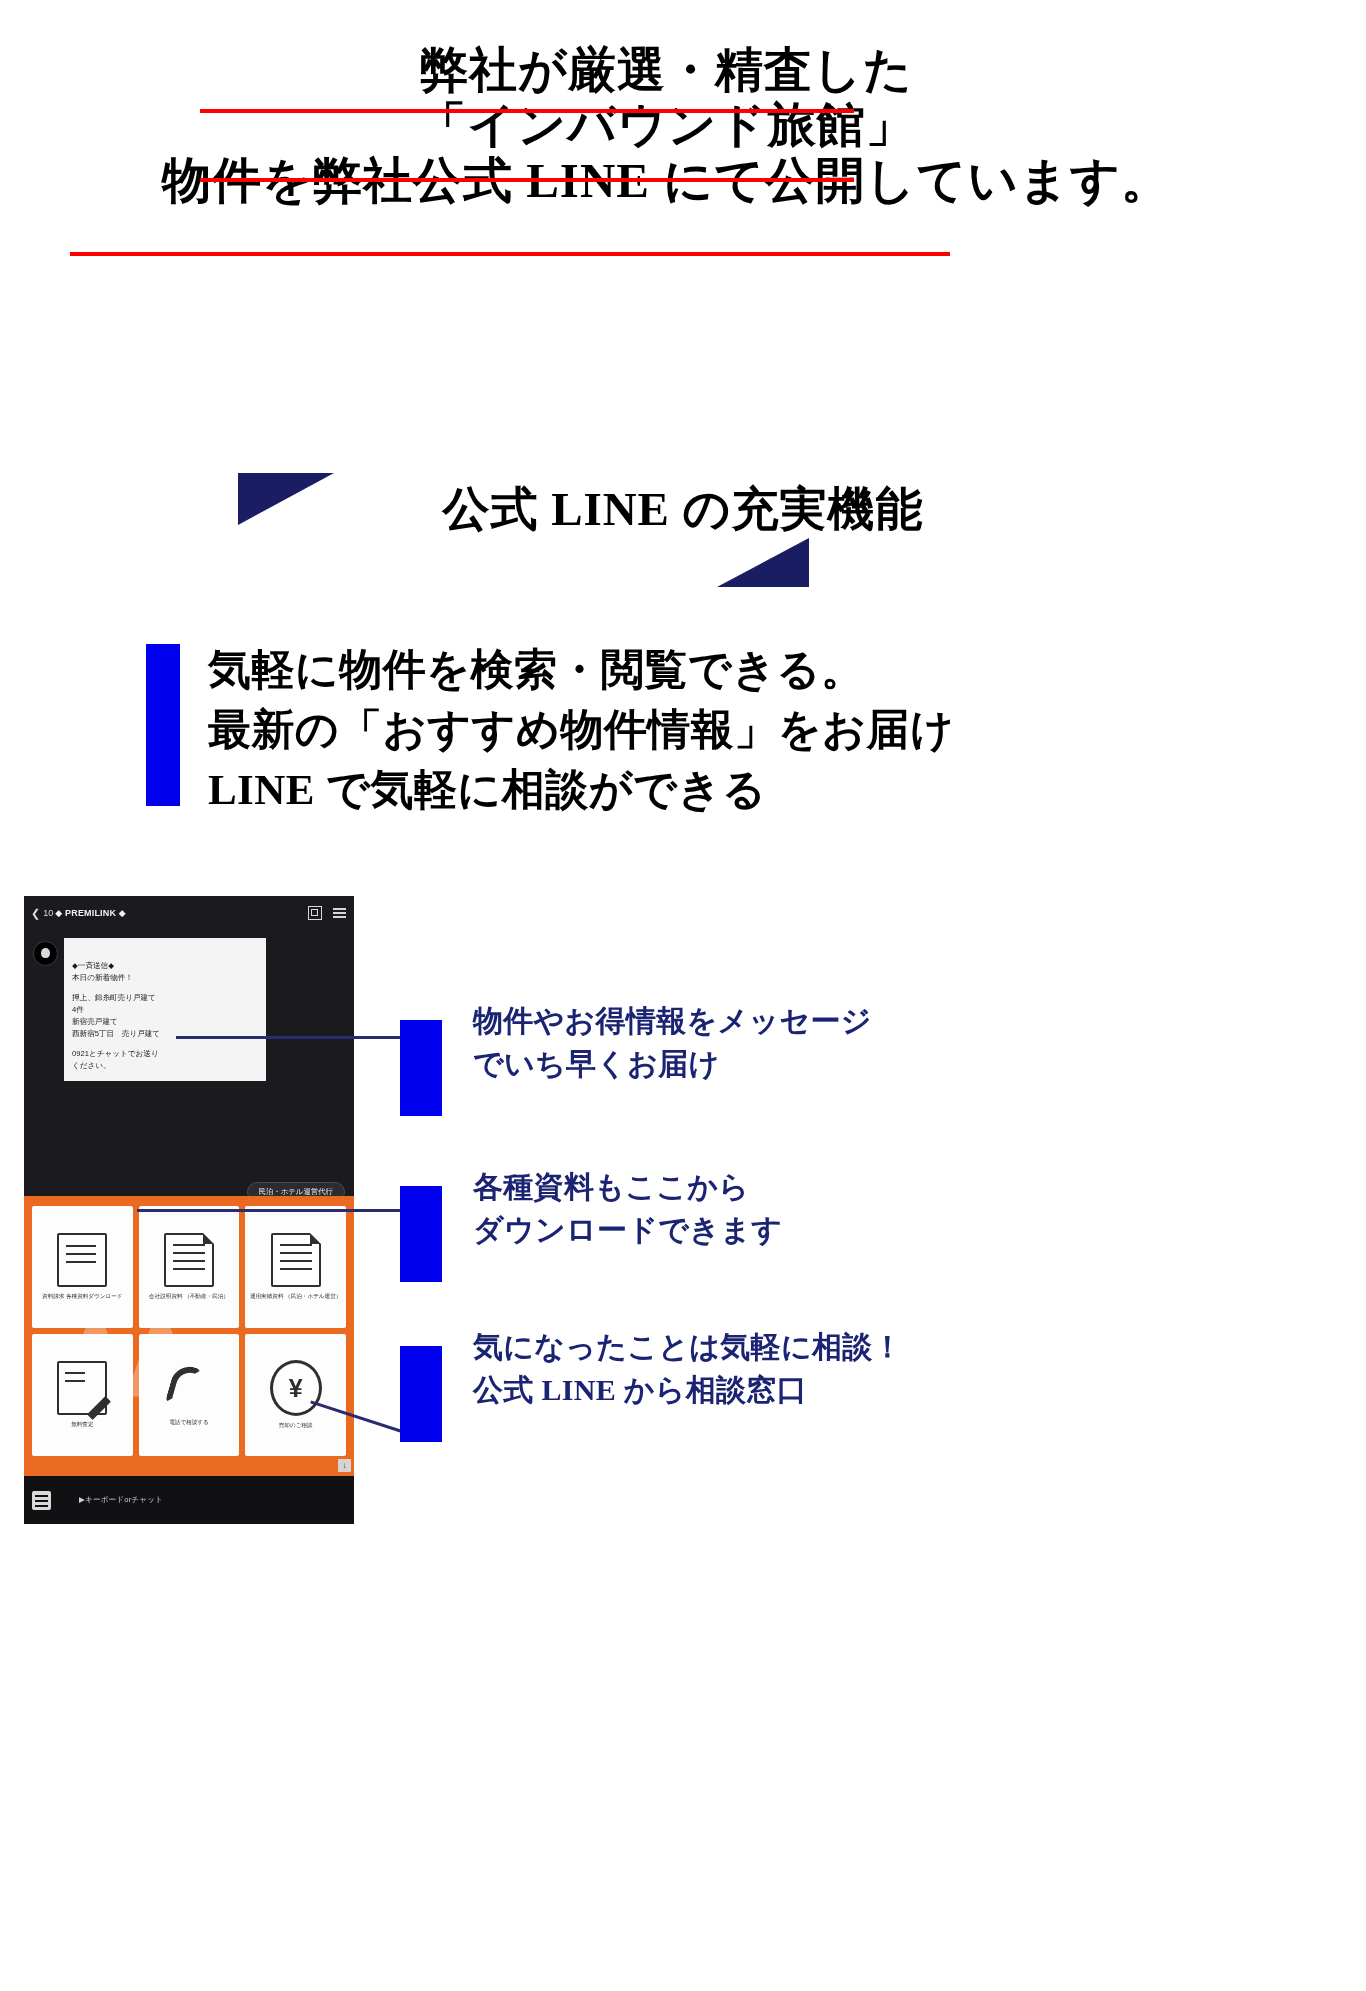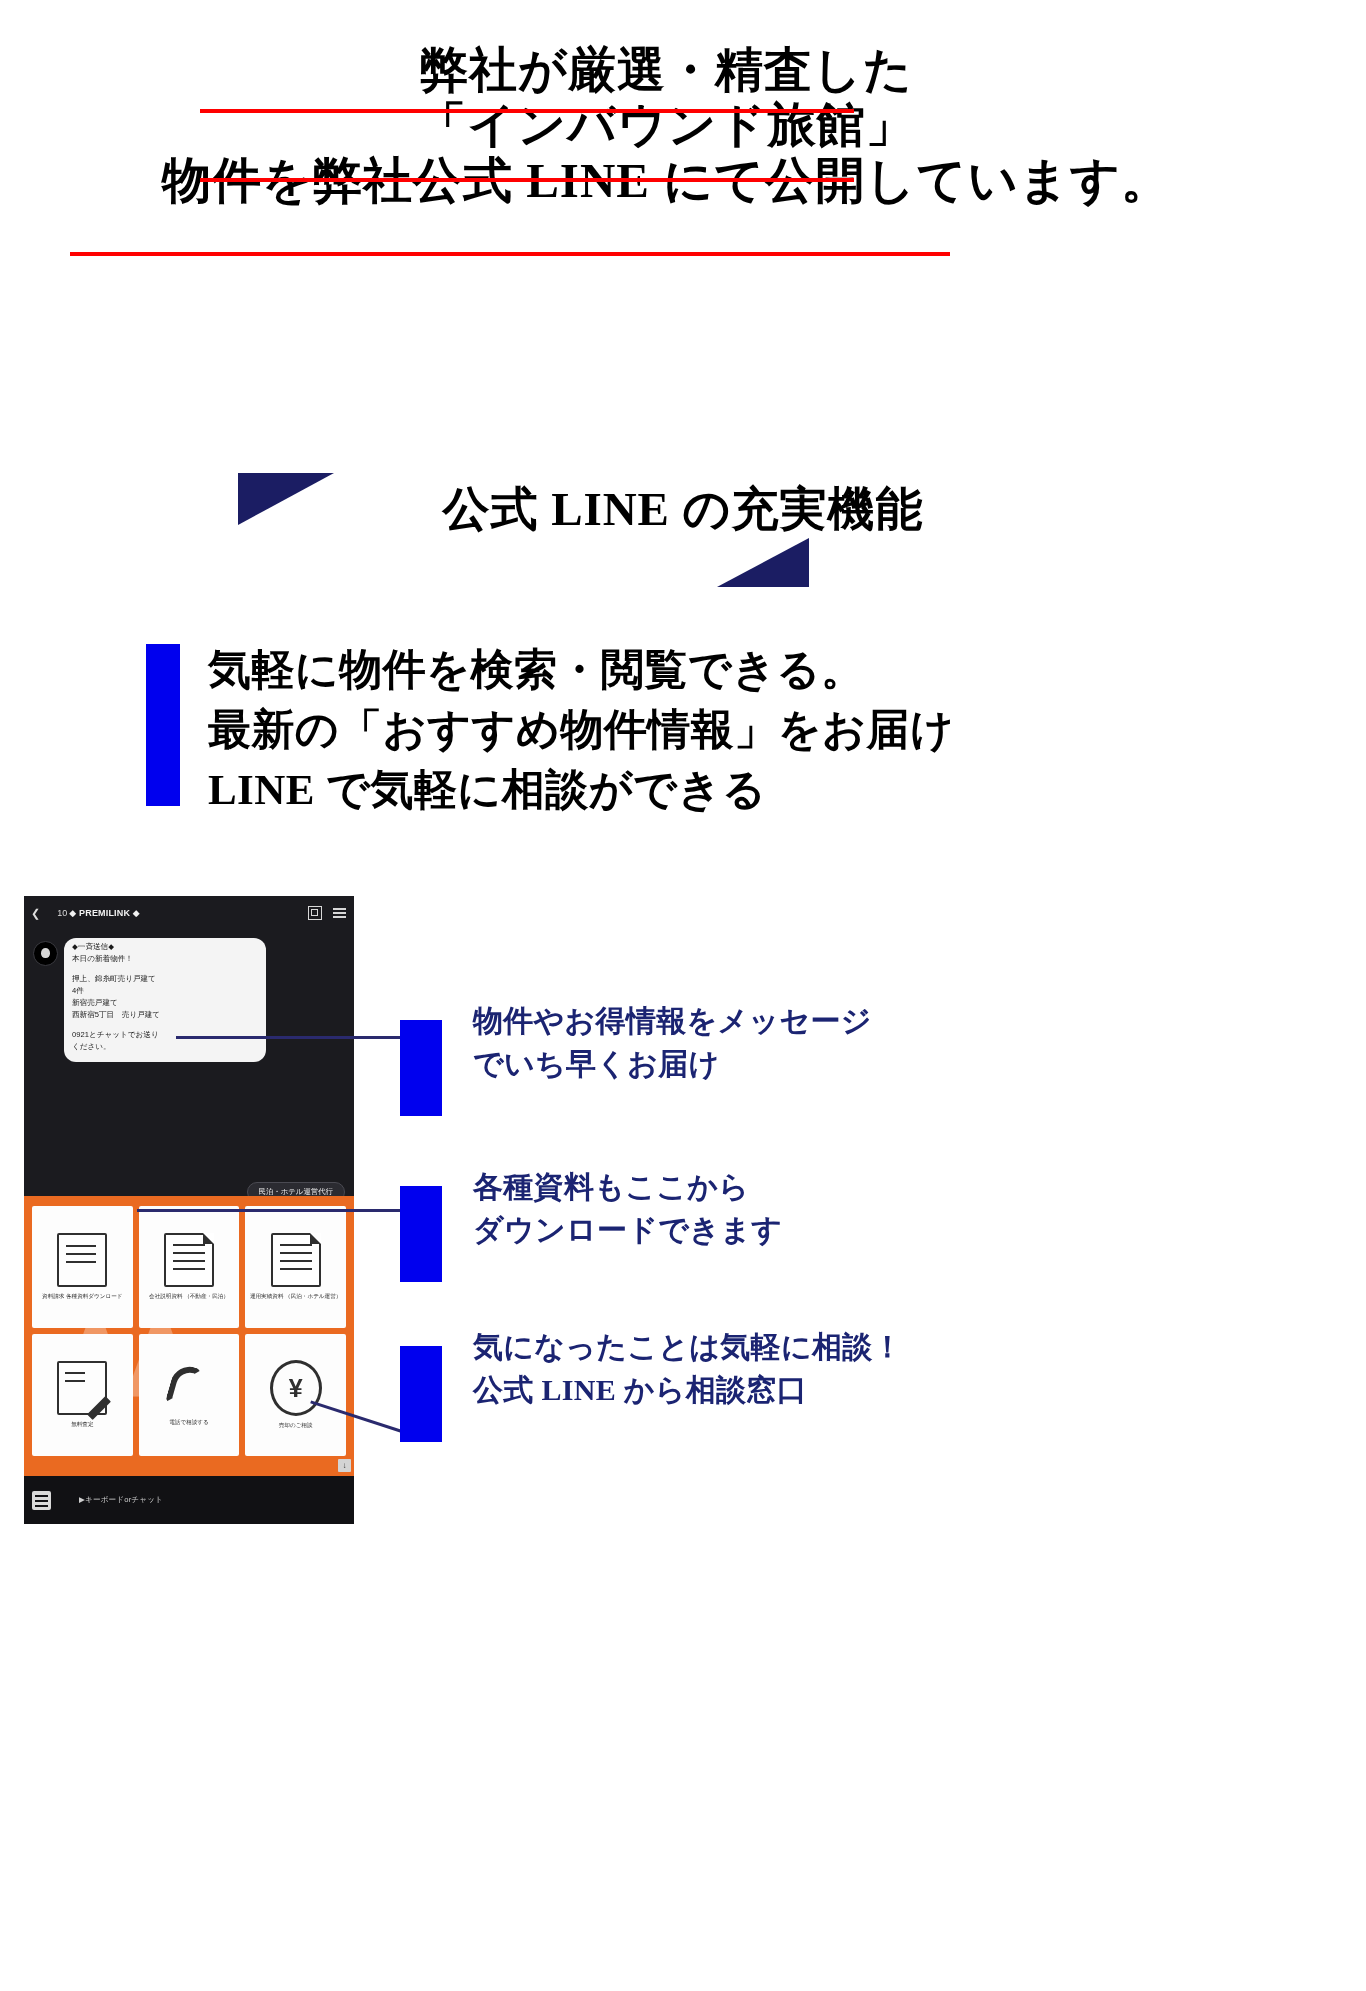--- a/index.html
+++ b/index.html
@@ -73,21 +73,21 @@
     background:#1b1b1f;
     overflow:hidden;
   }
   .ph-statusbar{
     position:absolute;left:0;top:0;width:100%;height:34px;
     background:#1b1b1f;color:#e8e8e8;
     font-family:"Liberation Sans","DejaVu Sans",sans-serif;
     font-size:9px;display:flex;align-items:center;
   }
   .ph-back{margin-left:7px;font-size:11px;color:#dcdcdc;}
-  .ph-count{margin-left:17px;font-size:9px;color:#dcdcdc;}
+  .ph-count{margin-left:3px;font-size:9px;color:#dcdcdc;}
   .ph-roomname{
     margin-left:2px;font-size:9px;color:#f2f2f2;font-weight:bold;
     letter-spacing:.02em;
   }
   .ph-icons{margin-left:auto;margin-right:9px;display:flex;gap:11px;align-items:center;}
   .ph-ic{width:12px;height:12px;border:1.3px solid #d8d8d8;position:relative;}
   .ph-ic.grid:after{
     content:"";position:absolute;left:2px;top:2px;width:5px;height:5px;
     border:1.2px solid #d8d8d8;
   }
@@ -101,22 +101,22 @@
   .ph-avatar{
     position:absolute;left:9px;top:11px;width:23px;height:23px;
     border-radius:50%;background:#000;border:1px solid #3a3a40;
   }
   .ph-avatar:after{
     content:"";position:absolute;left:7px;top:6px;width:9px;height:10px;
     border-radius:50% 50% 45% 45%;background:#d9d9d9;
   }
   .ph-bubble{
     position:absolute;left:40px;top:8px;width:186px;
-    background:#f4f4f4;border-radius:12px;
-    padding:3px 8px 9px 8px;
+    background:#f4f4f4;border-radius:0;
+    padding:22px 8px 9px 8px;
     font-family:"Liberation Sans","DejaVu Sans",sans-serif;
     font-size:7.6px;line-height:1.62;color:#1a1a1a;
   }
   .ph-bubble p{margin:0;}
   .ph-bubble .gap{height:7px;}
   .ph-stamp{
     position:absolute;right:9px;top:252px;
     background:#2b2b31;color:#f0f0f0;
     border-radius:11px;padding:4px 11px;
     font-family:"Liberation Sans","DejaVu Sans",sans-serif;

